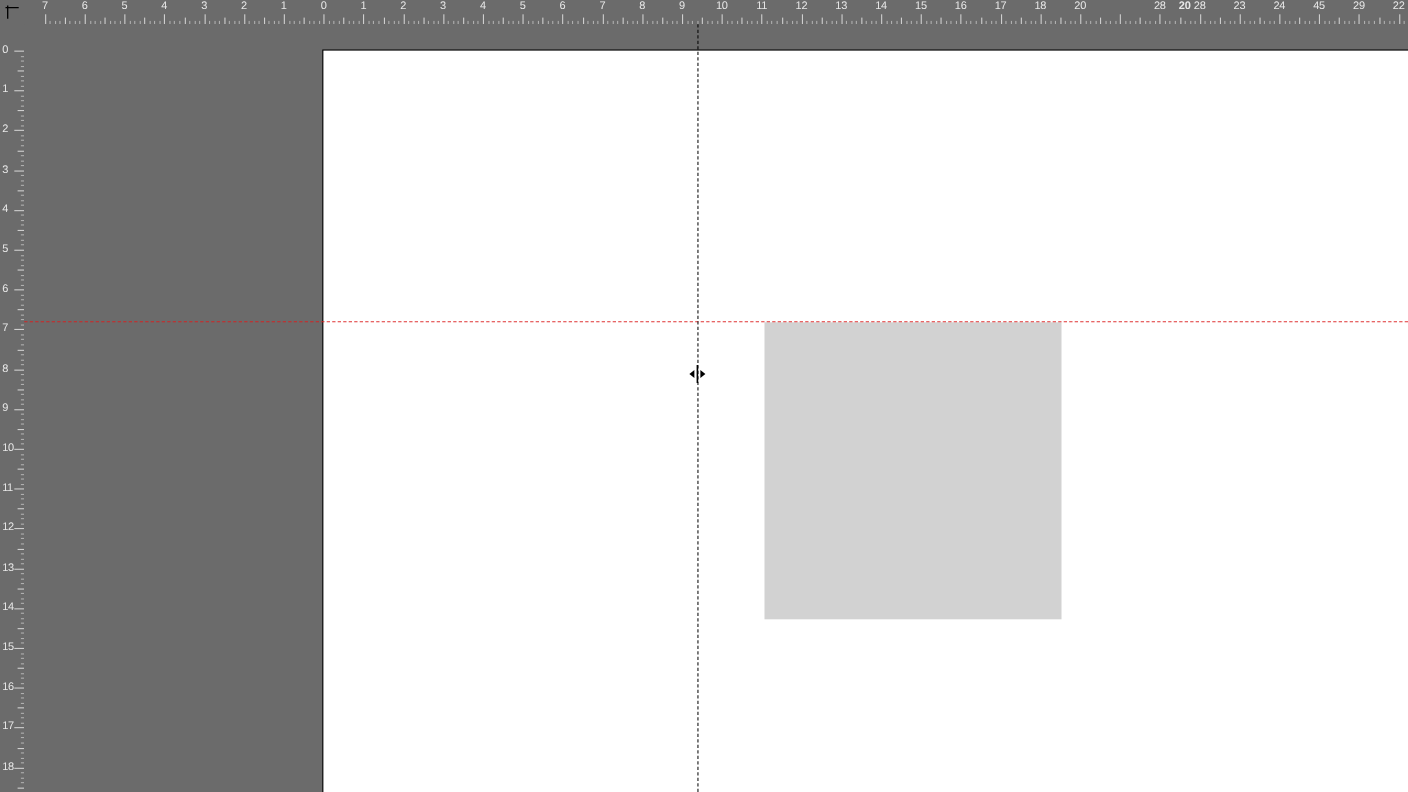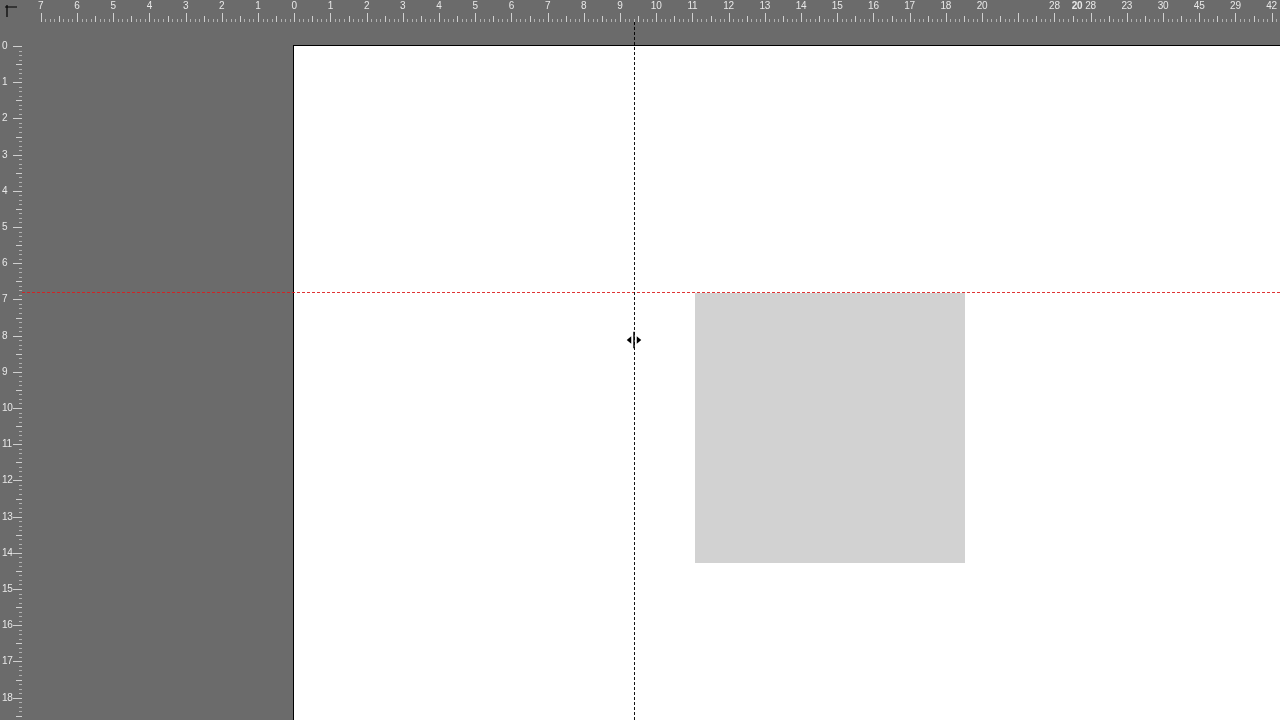--- a/index.html
+++ b/index.html
@@ -425,42 +425,42 @@
     <div class="tick-minor" style="left: 1136.47px;"></div>
     <div class="label" style="left: 1104.8px;">23</div>
     <div class="tick-major" style="left: 1141px;"></div>
     <div class="tick-half" style="left: 1159.1px;"></div>
     <div class="tick-minor" style="left: 1145.53px;"></div>
     <div class="tick-minor" style="left: 1150.05px;"></div>
     <div class="tick-minor" style="left: 1154.58px;"></div>
     <div class="tick-minor" style="left: 1163.62px;"></div>
     <div class="tick-minor" style="left: 1168.15px;"></div>
     <div class="tick-minor" style="left: 1172.67px;"></div>
-    <div class="label" style="left: 1141px;">30</div>
+    <div class="label" style="left: 1141px;">24</div>
     <div class="tick-major" style="left: 1177.2px;"></div>
     <div class="tick-half" style="left: 1195.3px;"></div>
     <div class="tick-minor" style="left: 1181.72px;"></div>
     <div class="tick-minor" style="left: 1186.25px;"></div>
     <div class="tick-minor" style="left: 1190.78px;"></div>
     <div class="tick-minor" style="left: 1199.83px;"></div>
     <div class="tick-minor" style="left: 1204.35px;"></div>
     <div class="tick-minor" style="left: 1208.88px;"></div>
     <div class="label" style="left: 1177.2px;">45</div>
     <div class="tick-major" style="left: 1213.4px;"></div>
     <div class="tick-half" style="left: 1231.5px;"></div>
     <div class="tick-minor" style="left: 1217.92px;"></div>
     <div class="tick-minor" style="left: 1222.45px;"></div>
     <div class="tick-minor" style="left: 1226.97px;"></div>
     <div class="tick-minor" style="left: 1236.03px;"></div>
     <div class="tick-minor" style="left: 1240.55px;"></div>
     <div class="tick-minor" style="left: 1245.08px;"></div>
     <div class="label" style="left: 1213.4px;">29</div>
     <div class="tick-major" style="left: 1249.6px;"></div>
     <div class="tick-minor" style="left: 1254.12px;"></div>
-    <div class="label" style="left: 1249.6px;">42</div>
+    <div class="label" style="left: 1249.6px;">22</div>
   </div>
 <div class="ruler-v" id="ruler-v">
     <div class="tick-major" style="top: 24px;"></div>
     <div class="tick-half" style="top: 42.1px;"></div>
     <div class="tick-minor" style="top: 28.525px;"></div>
     <div class="tick-minor" style="top: 33.05px;"></div>
     <div class="tick-minor" style="top: 37.575px;"></div>
     <div class="tick-minor" style="top: 46.625px;"></div>
     <div class="tick-minor" style="top: 51.15px;"></div>
     <div class="tick-minor" style="top: 55.675px;"></div>

